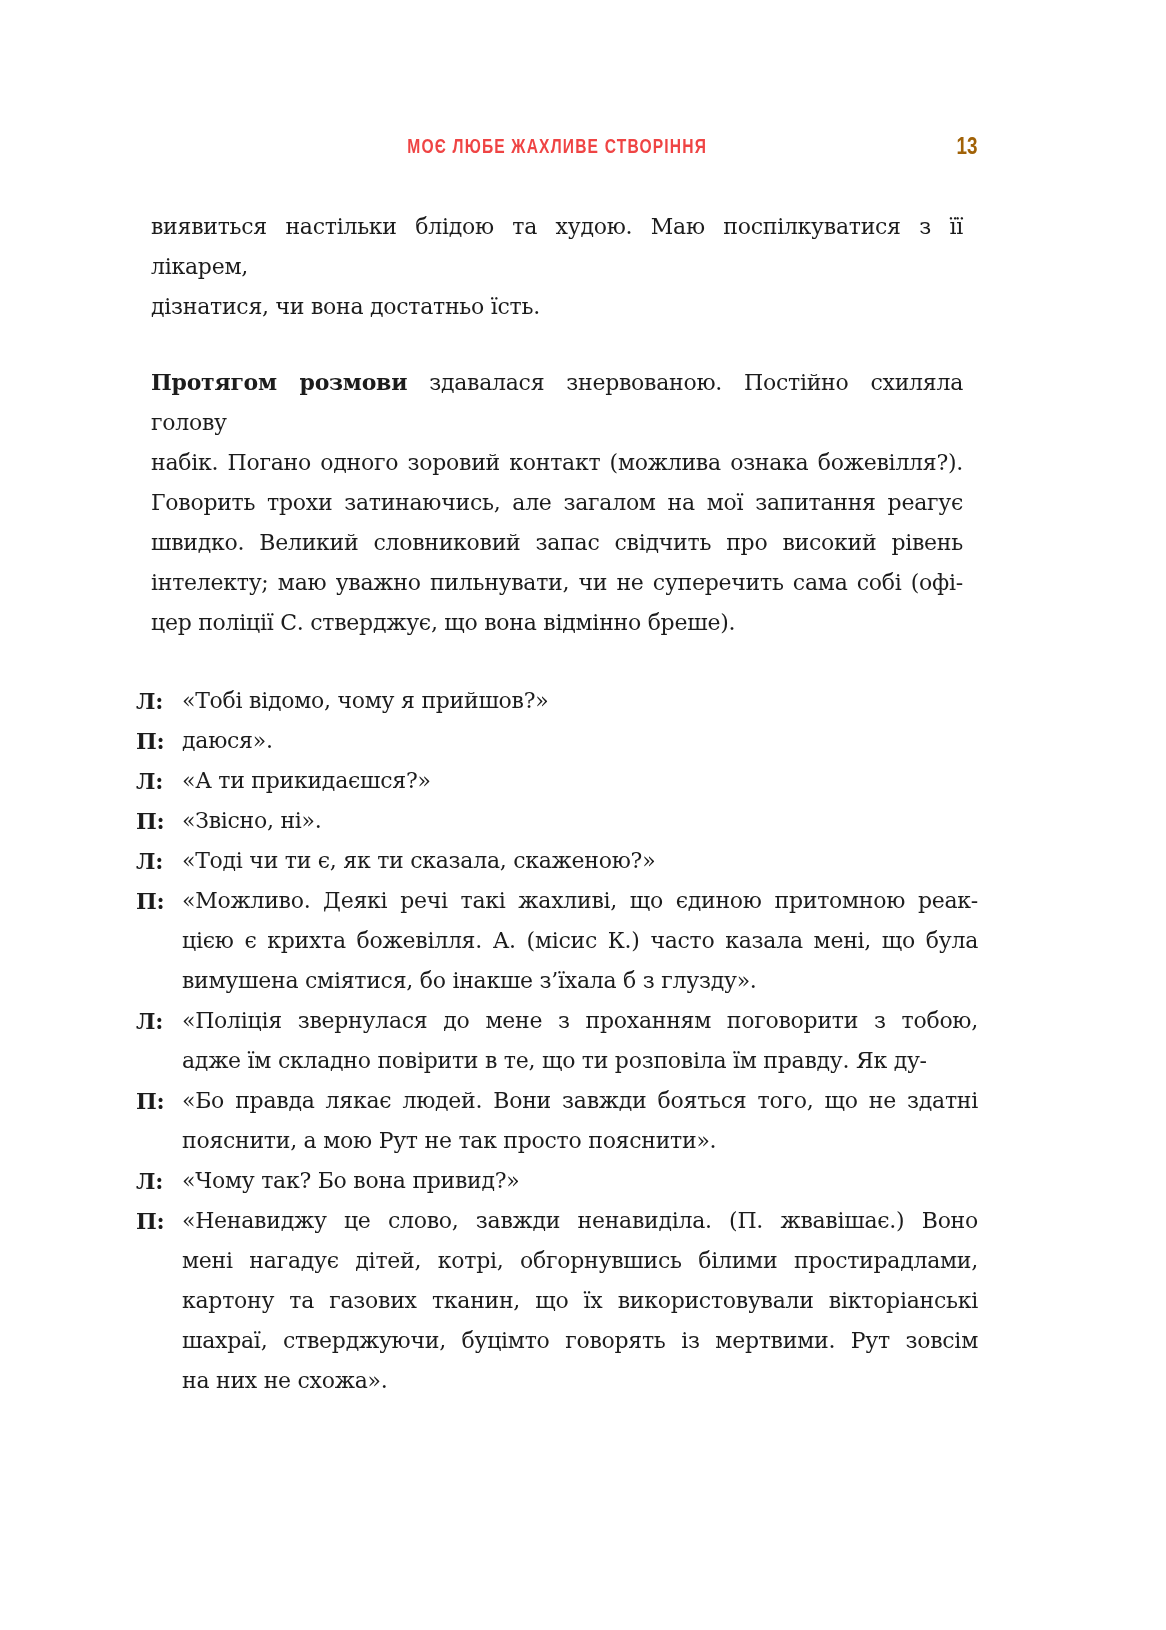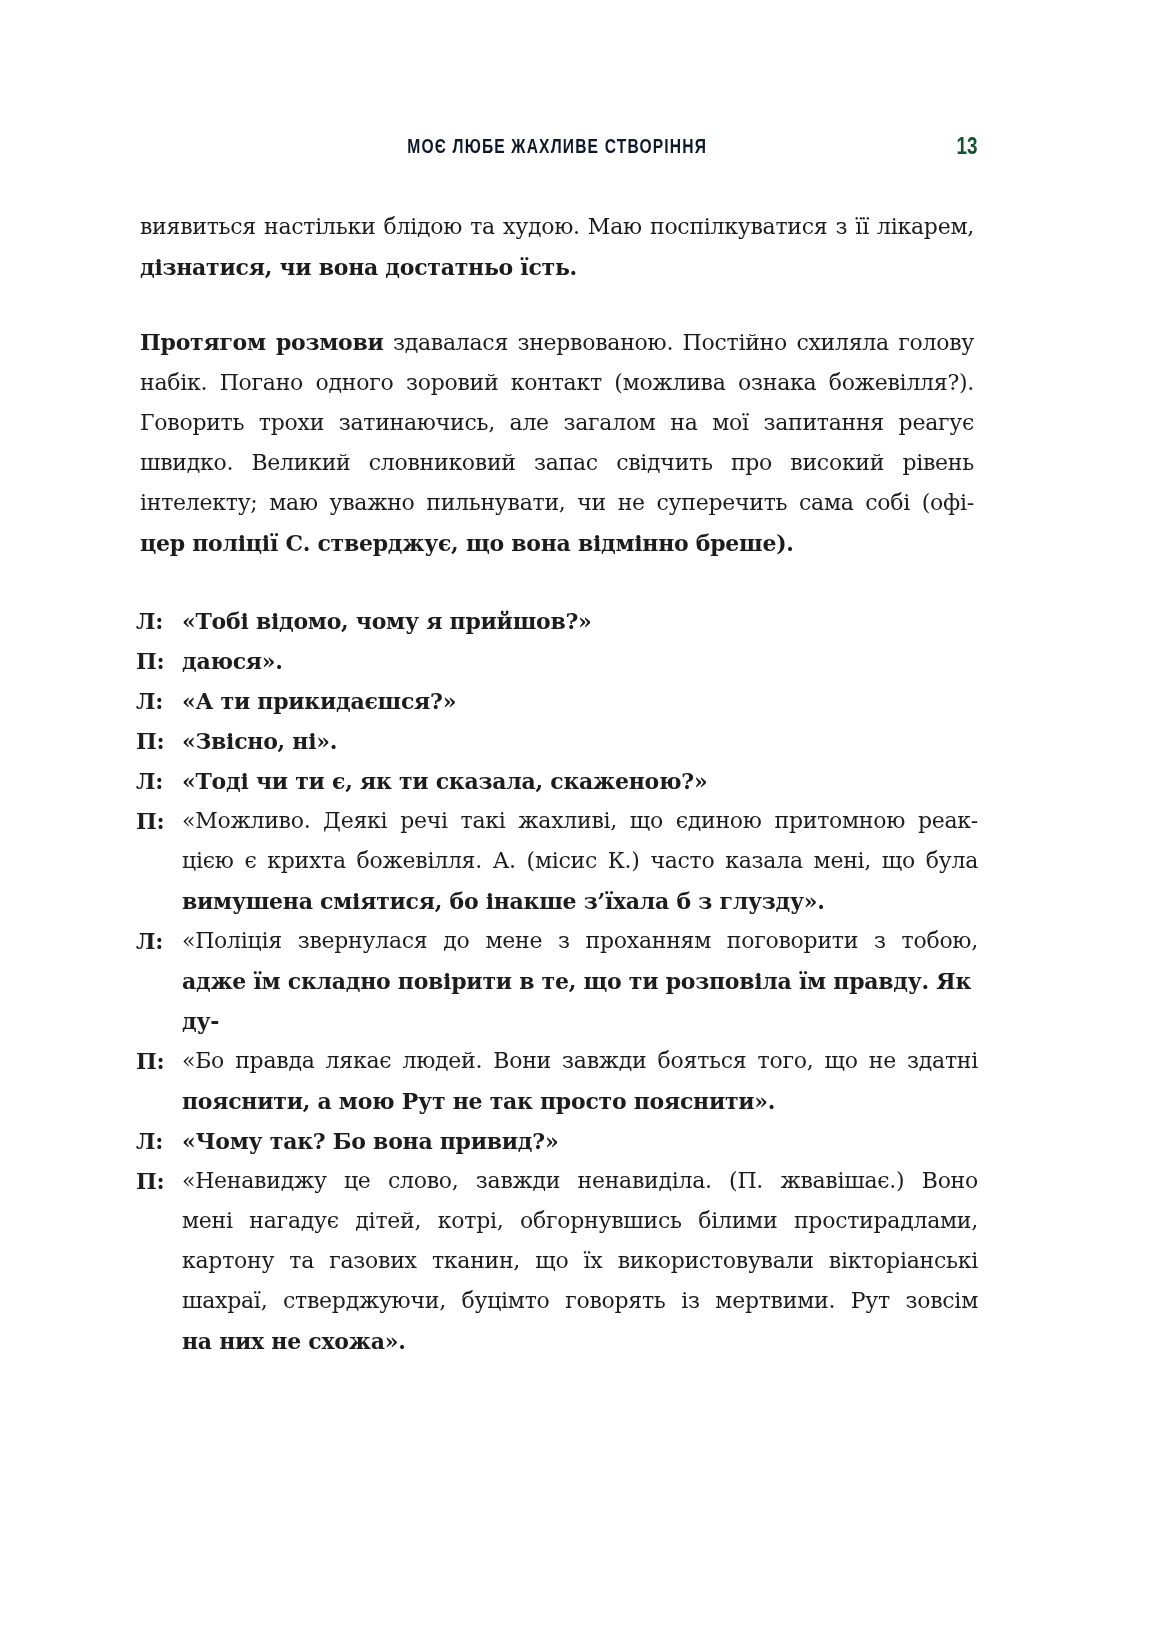--- a/index.html
+++ b/index.html
@@ -25,62 +25,61 @@
     height: 28px;
     font-family: "Liberation Sans", sans-serif;
   }
   .running-title {
     position: absolute;
     left: 0; right: 0;
     text-align: center;
     font-size: 20px;
     font-weight: 700;
     letter-spacing: 1.5px;
-    color: #0f172a;
+    color: #ef4444;
     line-height: 28px;
   }
   .running-title .squeeze {
     display: inline-block;
     transform: scaleX(0.78);
     transform-origin: 50% 50%;
     white-space: nowrap;
   }
   .page-number {
     position: absolute;
     right: 0;
     top: 0;
     font-size: 23px;
     font-weight: 700;
-    color: #14532d;
+    color: #a16207;
     line-height: 28px;
   }
   .page-number .squeeze {
     display: inline-block;
     transform: scaleX(0.82);
     transform-origin: 100% 50%;
     white-space: nowrap;
   }
   
   .bodytext {
     font-size: 22px;
     line-height: 40px;
     letter-spacing: -0.012em;
   }
-  .para { margin: 4px; }
+  .para { margin: 15px; }
   .para-1 { margin-top: 47px; }
   .para-2 { margin-top: 35px; }
   .line {
     text-align: justify;
     text-align-last: justify;
     min-height: 40px;
   }
   .line:last-child {
     text-align: left;
     text-align-last: left;
-    font-weight: bold;
   }
   .lead-bold { font-weight: 700; }
   
   .dialogue { margin-top: 38px; }
   .dialogue-entry { display: flex; }
   .speaker {
     flex: 0 0 46px;
     width: 46px;
     font-weight: 700;
     line-height: 40px;

